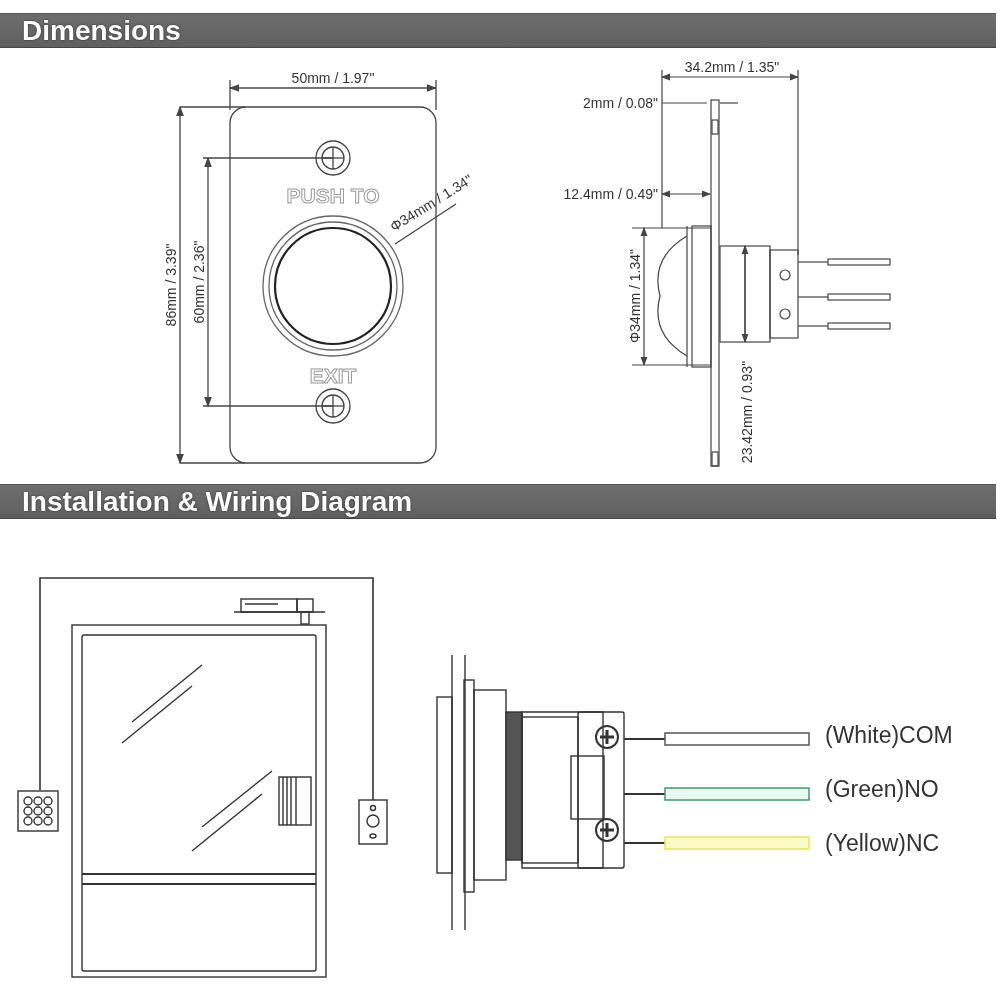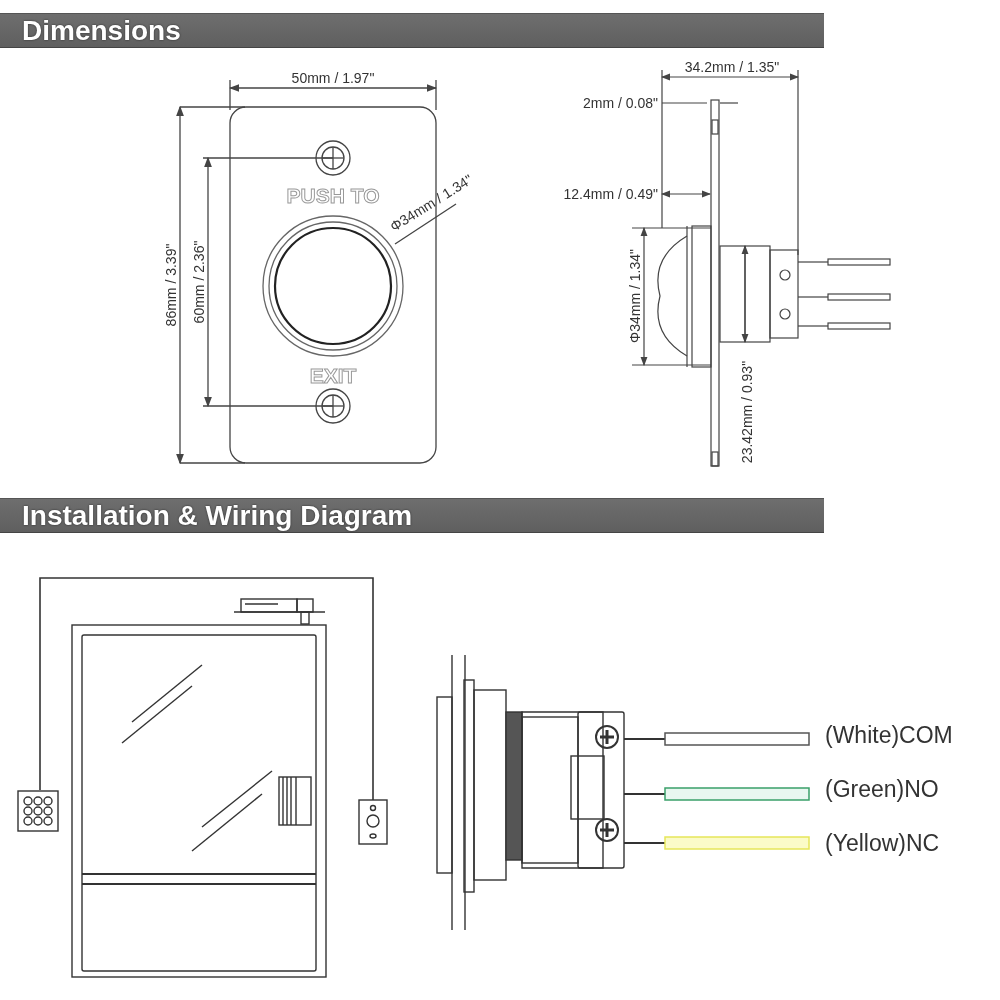--- a/index.html
+++ b/index.html
@@ -1,23 +1,23 @@
 <!DOCTYPE html>
 <html><head>
 <meta charset="utf-8">
 <style>
   html, body { margin: 0; padding: 0; background: #ffffff; }
   body { width: 1000px; height: 1000px; position: relative; overflow: hidden;
          font-family: "Liberation Sans", sans-serif; }
-  .banner { position: absolute; left: 0; width: 824px; height: 33px;
+  .banner { position: absolute; left: 0; width: 996px; height: 33px;
             background: linear-gradient(#6e6e6e, #5f5f5f); border-top: 1px solid #555; border-bottom: 1px solid #444; }
   .banner span { position: absolute; left: 22px; top: 1px; color: #ffffff; font-weight: bold;
                  font-size: 28px; letter-spacing: 0px; text-shadow: 0 0 2px #222; }
   #banner-dim { top: 13px; }
-  #banner-inst { top: 498px; }
+  #banner-inst { top: 484px; }
   svg { position: absolute; left: 0; top: 0; }
   .dimtxt { font-family: "Liberation Sans", sans-serif; font-size: 14px; fill: #333; }
   .wiretxt { font-family: "Liberation Sans", sans-serif; font-size: 23px; fill: #333; }
   .emb { font-family: "Liberation Sans", sans-serif; font-weight: bold; font-size: 21px;
          fill: #fff; stroke: #999; stroke-width: 1; }
 </style>
 </head>
 <body>
 
 <div class="banner" id="banner-dim">

